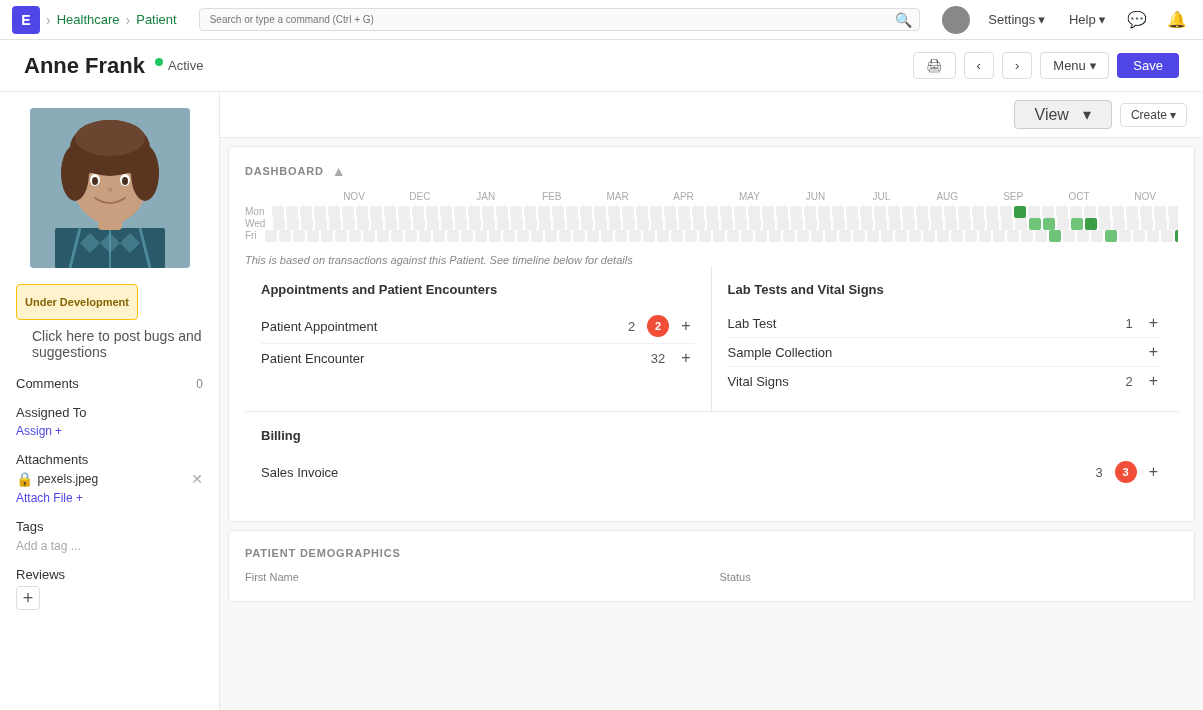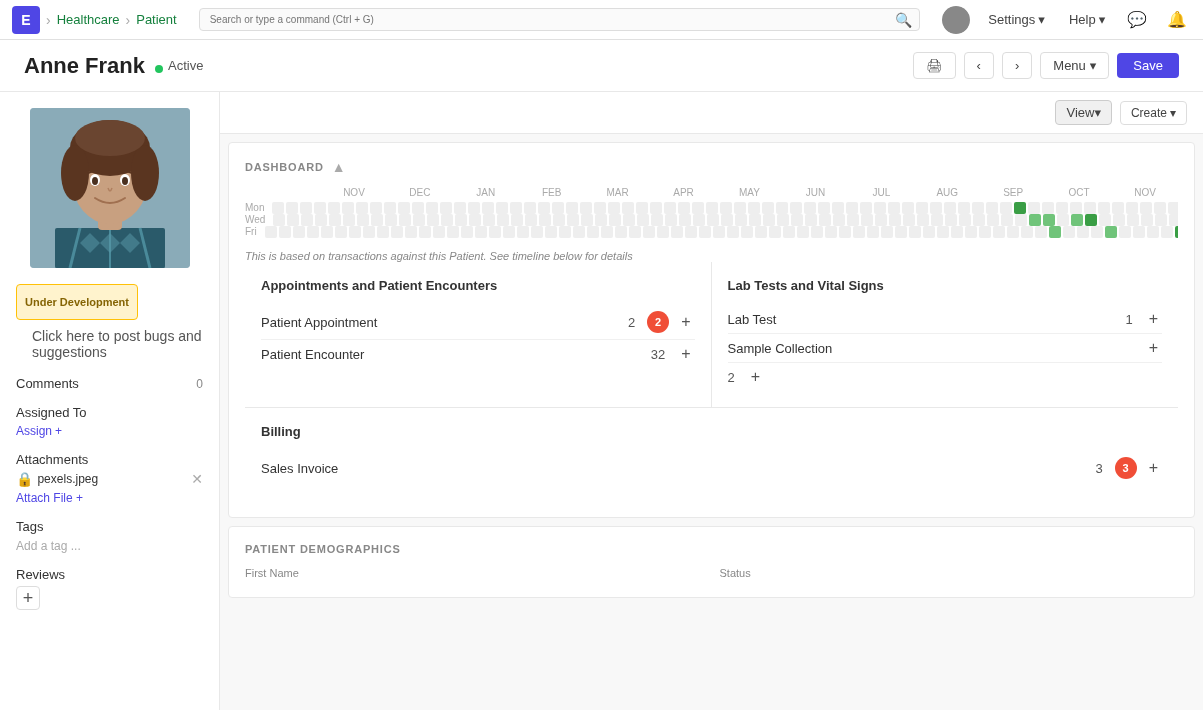--- a/index.html
+++ b/index.html
@@ -44,21 +44,21 @@
     }
 
     
     .page-header {
       display: flex; align-items: center; justify-content: space-between;
       padding: 12px 24px; background: #fff; border-bottom: 1px solid #e8e8e8;
     }
     .page-title-area { display: flex; align-items: center; gap: 10px; }
     .page-title { font-size: 22px; font-weight: 600; color: #222; }
     .status-badge {
-      display: flex; align-items: flex-end; gap: 5px; font-size: 13px; color: #555;
+      display: flex; align-items: flex-start; gap: 5px; font-size: 13px; color: #555;
     }
     .status-dot { width: 8px; height: 8px; border-radius: 50%; background: #22c55e; }
     .page-actions { display: flex; align-items: center; gap: 8px; }
     .action-btn {
       display: flex; align-items: center; gap: 4px; padding: 5px 12px;
       border: 1px solid #ddd; border-radius: 4px; background: #fff;
       font-size: 13px; color: #444; cursor: pointer;
     }
     .save-btn {
       padding: 5px 16px; background: #4f46e5; color: #fff; border: none;
@@ -114,23 +114,23 @@
     .content-area {
       flex: 1; overflow-y: auto; background: #f8f8f8;
     }
 
     
     .view-create-bar {
       display: flex; align-items: center; justify-content: flex-end;
       padding: 8px 16px; background: #fff; border-bottom: 1px solid #e8e8e8; gap: 8px;
     }
     .view-btn {
-      display: flex; align-items: center; gap: 0; padding: 4px 10px;
+      display: flex; align-items: center; gap: 14px; padding: 4px 20px;
       border: 1px solid #ddd; border-radius: 4px; background: #fff;
-      font-size: 13px; color: #444; cursor: pointer;
+      font-size: 16px; color: #444; cursor: pointer;
     }
     .view-btn.active { background: #f0f0f0; border-color: #ccc; }
     .create-btn {
       display: flex; align-items: center; gap: 3px; padding: 4px 10px;
       border: 1px solid #ddd; border-radius: 4px; background: #fff;
       font-size: 12px; color: #444; cursor: pointer;
     }
 
     
     .dashboard-section {
@@ -629,20 +629,21 @@
             <span class="stat-count">1</span>
             <button class="stat-add">+</button>
           </div>
 
           <div class="stat-row">
             <span class="stat-label">Sample Collection</span>
             <button class="stat-add">+</button>
           </div>
 
           <div class="stat-row">
+            <span class="stat-label">Vital Signs</span>
             <span class="stat-count">2</span>
             <button class="stat-add">+</button>
           </div>
         </div>
       </div>
 
       <div class="billing-section">
         <div class="billing-heading">Billing</div>
         <div class="stat-row">
           <span class="stat-label">Sales Invoice</span>

